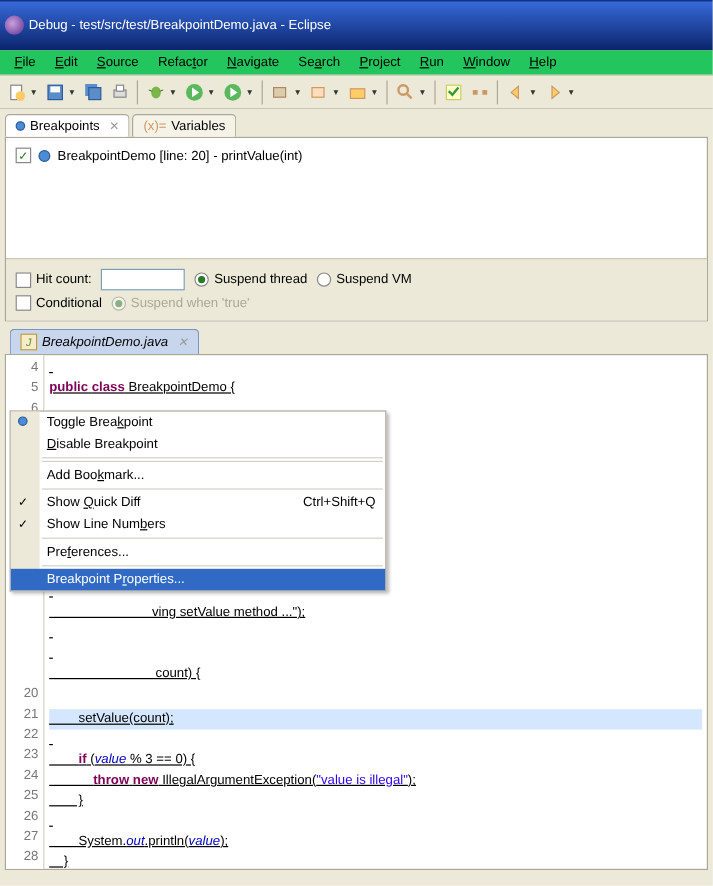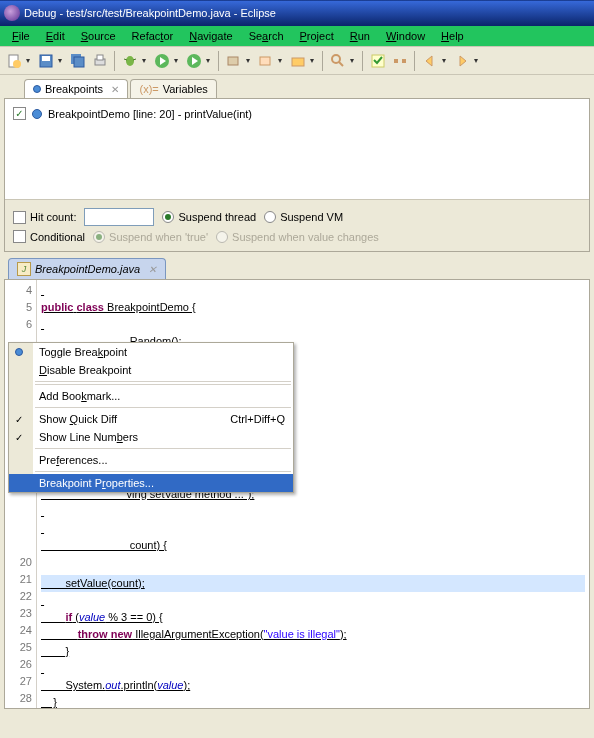--- a/index.html
+++ b/index.html
@@ -1,28 +1,28 @@
 <!DOCTYPE html>
 <html><head>
 <meta charset="utf-8">
 <style>
 * { box-sizing: border-box; margin: 0; padding: 0; font-family: "Tahoma", sans-serif; font-size: 11px; }
 body { background: #ece9d8; width: 594px; height: 738px; overflow: hidden; }
-.titlebar { background: linear-gradient(to bottom, #0a246a, #3668d8 5%, #0a246a); color: white; height: 26px; display: flex; align-items: center; padding: 0 4px; font-size: 12px; }
+.titlebar { background: linear-gradient(to bottom, #0a246a, #3668d8 5%, #0a246a); color: white; height: 42px; display: flex; align-items: center; padding: 0 4px; font-size: 12px; }
 .titlebar-icon { width: 16px; height: 16px; background: radial-gradient(circle at 40% 40%, #c9a0dc, #5b2d91); border-radius: 50%; margin-right: 4px; }
 .menubar { background: #22c55e; display: flex; padding: 2px 4px; border-bottom: 1px solid #cac6b6; }
 .menubar span { padding: 2px 8px; cursor: default; }
 .menubar span u { text-decoration: underline; }
 .toolbar { background: #ece9d8; display: flex; align-items: center; padding: 2px 4px; gap: 2px; border-bottom: 1px solid #cac6b6; height: 28px; }
 .tbtn { width: 20px; height: 20px; display: flex; align-items: center; justify-content: center; }
 .dd { width: 8px; font-size: 8px; color: #333; }
 .sep { width: 2px; height: 20px; border-left: 1px solid #aca899; margin: 0 2px; }
 .tabs-row { display: flex; background: #ece9d8; padding-top: 4px; padding-left: 4px; }
 .tab { background: #f5f3e8; border: 1px solid #aca899; border-bottom: none; padding: 3px 8px; margin-right: 2px; border-radius: 4px 4px 0 0; display: flex; align-items: center; gap: 4px; }
-.tab.active { background: white; margin-left: 20px; }
+.tab.active { background: white; }
 .tab-close { font-size: 10px; color: #999; cursor: pointer; margin-left: 4px; }
 .view-body { background: white; border: 1px solid #aca899; margin: 0 4px; }
 .bp-list { padding: 6px; min-height: 100px; }
 .bp-item { display: flex; align-items: center; gap: 6px; padding: 2px; }
 .checkbox { width: 13px; height: 13px; border: 1px solid #888; background: white; display: flex; align-items: center; justify-content: center; font-size: 10px; color: #2a7a2a; }
 .bp-dot { width: 10px; height: 10px; background: #4a8cd6; border-radius: 50%; border: 1px solid #2c5aa0; }
 .bp-options { background: #ece9d8; border-top: 1px solid #cac6b6; padding: 6px 8px; }
 .opt-row { display: flex; align-items: center; gap: 8px; padding: 2px 0; }
 .opt-row input[type=text] { width: 70px; height: 18px; border: 1px solid #7f9db9; }
 .opt-row label { display: flex; align-items: center; gap: 4px; }
@@ -33,21 +33,21 @@
 .editor-tab { background: #c7d5ed; border: 1px solid #7a96bf; border-bottom: none; padding: 3px 8px; border-radius: 4px 4px 0 0; display: flex; align-items: center; gap: 4px; font-style: italic; }
 .ed-icon { width: 14px; height: 14px; background: #f7ecc5; border: 1px solid #b89a4a; display: flex; align-items: center; justify-content: center; font-size: 9px; color: #5b8a3c; }
 .editor { background: white; border: 1px solid #aca899; margin: 0 4px 4px 4px; position: relative; display: flex; height: 430px; }
 .gutter { width: 32px; background: white; border-right: 1px solid #d4d0c8; text-align: right; padding: 2px 4px 2px 0; color: #787878; font-family: "Courier New", monospace; font-size: 13px; line-height: 17px; }
 .code { flex: 1; padding: 2px 4px; font-family: "Courier New", monospace; font-size: 13px; line-height: 17px; white-space: pre; position: relative; overflow: hidden; text-decoration: underline; }
 .kw { color: #7f0055; font-weight: bold; }
 .str { color: #2a00ff; }
 .fld { color: #0000c0; font-style: italic; }
 .code-line { height: 17px; }
 .code-line.hl { background: #d4e7ff; margin-top: 21px; }
-.ctx-menu { position: absolute; left: 8px; top: 342px; width: 286px; background: white; border: 1px solid #aca899; box-shadow: 2px 2px 3px rgba(0,0,0,0.3); z-index: 100; }
+.ctx-menu { position: absolute; left: 8px; top: 342px; width: 314px; background: white; border: 1px solid #aca899; box-shadow: 2px 2px 3px rgba(0,0,0,0.3); z-index: 100; }
 .ctx-left { position: absolute; left: 0; top: 0; bottom: 0; width: 24px; background: #ece9d8; }
 .ctx-item { position: relative; padding: 3px 8px 3px 30px; display: flex; justify-content: space-between; align-items: center; cursor: default; }
 .ctx-item.sel { background: #316ac5; color: white; text-align: right; }
 .ctx-item u { text-decoration: underline; }
 .ctx-sep { height: 1px; background: #d4d0c8; margin: 2px 2px 2px 26px; }
 .ctx-check { position: absolute; left: 6px; font-size: 10px; }
 .ctx-arrow { font-size: 9px; }
 </style>
 </head>
 <body>
@@ -213,24 +213,20 @@
     </div>
     <div class="opt-row">
       <label>
           <span class="checkbox" style="color:transparent">✓</span>
           <span>Conditional</span>
         </label>
       <label class="disabled">
           <span class="radio-dot checked" style="opacity:0.5"></span>
           <span>Suspend when 'true'</span>
         </label>
-      <label class="disabled">
-          <span class="radio-dot" style="opacity:0.5"></span>
-          <span>Suspend when value changes</span>
-        </label>
     </div>
   </div>
 </div>
 
 <div class="editor-tabs">
   <div class="editor-tab">
     <span class="ed-icon">J</span>
     <span>BreakpointDemo.java</span>
     <span class="tab-close">✕</span>
   </div>
@@ -278,21 +274,21 @@
     </div>
   <div class="ctx-sep"></div>
   <div class="ctx-sep"></div>
   <div class="ctx-item">
       <span>Add Boo<u>k</u>mark...</span>
     </div>
   <div class="ctx-sep"></div>
   <div class="ctx-item">
       <span class="ctx-check">✓</span>
       <span>Show <u>Q</u>uick Diff</span>
-      <span>Ctrl+Diff+Q</span>
+      <span>Ctrl+Shift+Q</span>
     </div>
   <div class="ctx-item">
       <span class="ctx-check">✓</span>
       <span>Show Line Num<u>b</u>ers</span>
     </div>
   <div class="ctx-sep"></div>
   <div class="ctx-item">
       <span>Pre<u>f</u>erences...</span>
     </div>
   <div class="ctx-sep"></div>

